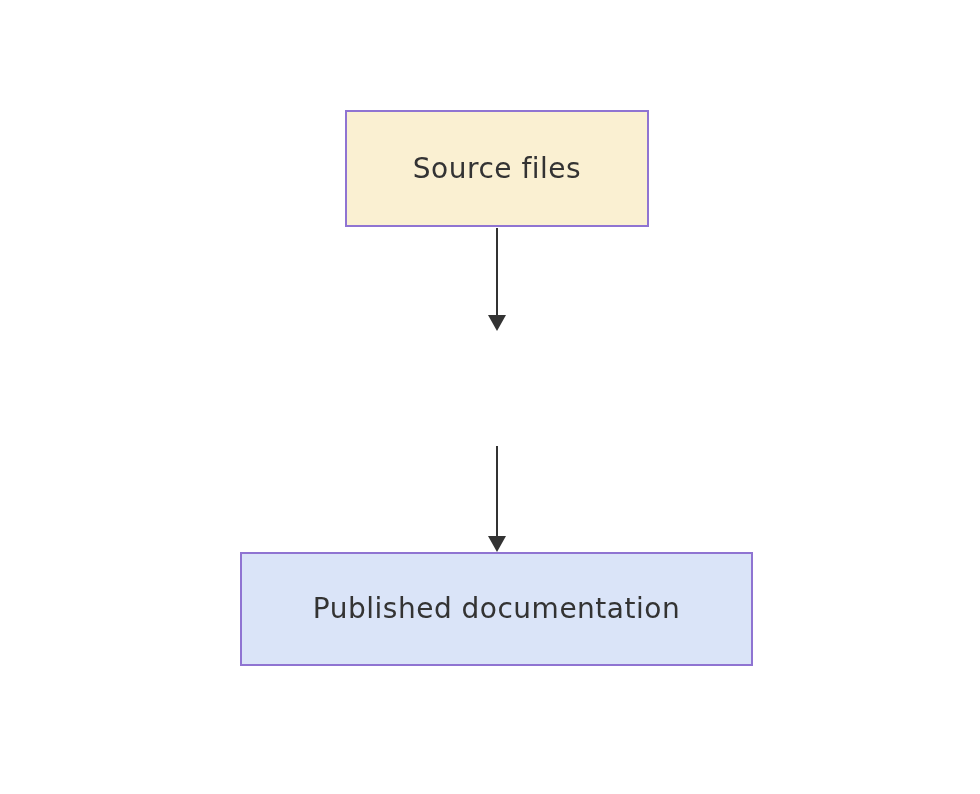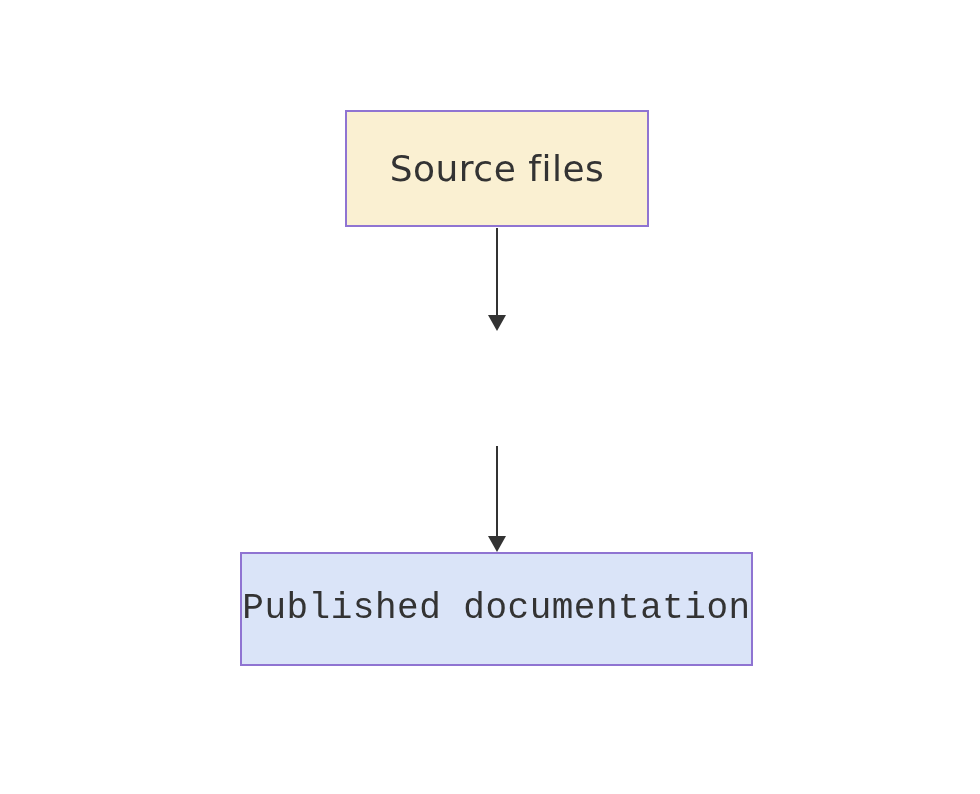--- a/index.html
+++ b/index.html
@@ -24,21 +24,21 @@
     pointer-events: none;
   }
   .node {
     position: absolute;
     box-sizing: border-box;
     border: 2px solid #8f74d2;
     display: flex;
     align-items: center;
     justify-content: center;
     text-align: center;
-    font-size: 36px;
+    font-size: 28px;
     line-height: 1.2;
     color: #333333;
     letter-spacing: 0.5px;
   }
   .node-source {
     left: 345px;
     top: 110px;
     width: 304px;
     height: 117px;
   }
@@ -69,17 +69,17 @@
       <line x1="497" y1="446" x2="497" y2="537" stroke-width="2" style="stroke: rgb(51, 51, 51);"></line>
       <polygon points="488,536 506,536 497,552" style="fill: rgb(51, 51, 51);"></polygon>
     </g>
   </svg>
 
   <div class="node node-source" style="background-color: rgb(250, 240, 210); border-color: rgb(143, 116, 210); color: rgb(51, 51, 51);">
     <span>Source files</span>
   </div>
 
 
-  <div class="node node-published" style="background-color: rgb(218, 228, 248); border-color: rgb(143, 116, 210); color: rgb(51, 51, 51); font-family: Liberation Mono, monospace;">
+  <div class="node node-published" style="background-color: rgb(218, 228, 248); border-color: rgb(143, 116, 210); color: rgb(51, 51, 51);">
     <span>Published documentation</span>
   </div>
 
 </div>
 
 </body></html>

